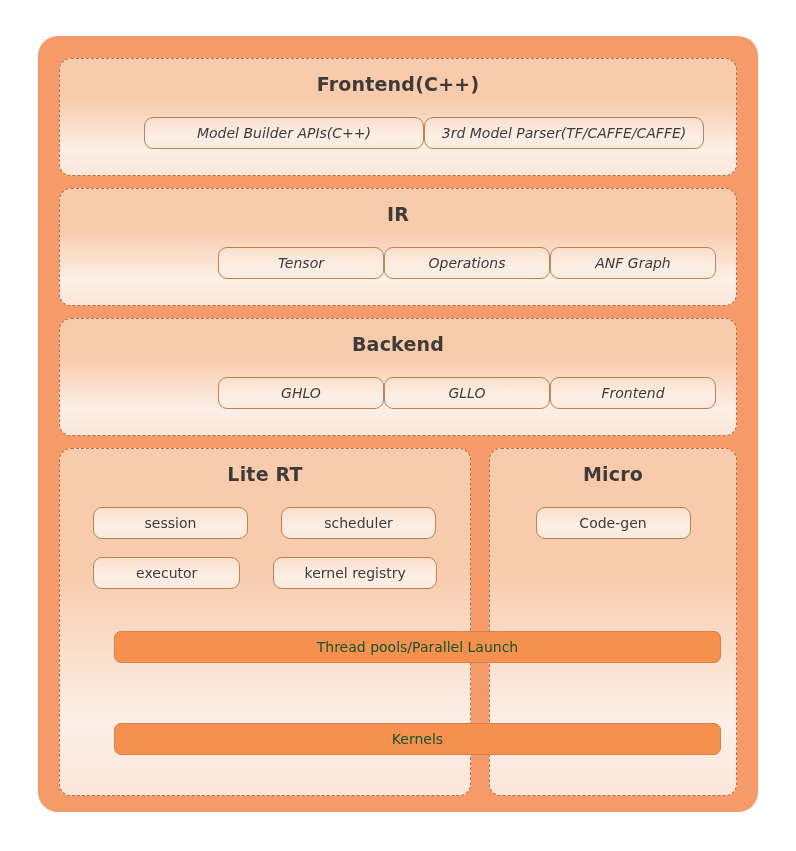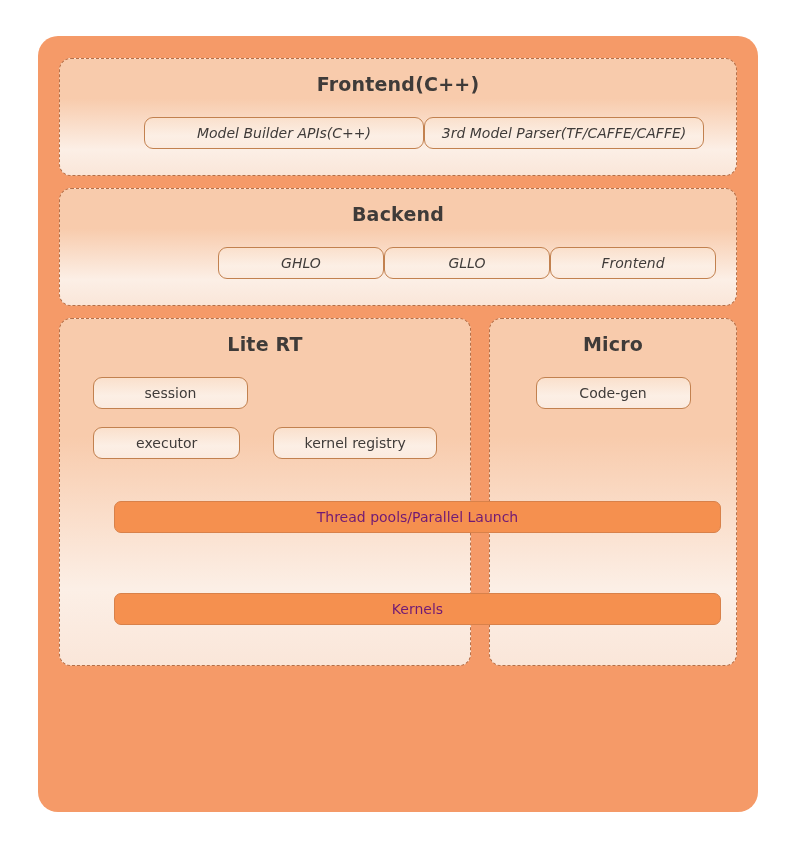--- a/index.html
+++ b/index.html
@@ -120,21 +120,21 @@
   
   .bar {
     position: absolute;
     left: 55px;
     width: 607px;
     height: 32px;
     background: #F5904F;
     border: 1px solid #D8814A;
     border-radius: 7px;
     box-sizing: border-box;
-    color: #701a75;
+    color: #14532d;
     font-size: 14px;
     line-height: 30px;
     text-align: center;
     white-space: nowrap;
   }
   #bar-threadpools { top: 183px; }
   #bar-memalloc    { top: 229px; }
   #bar-kernels     { top: 275px; }
 </style>
 </head>
@@ -143,37 +143,46 @@
 <div id="diagram-frame">
 
   <div class="layer" id="layer-frontend">
     <div class="layer-title">Frontend(C++)</div>
     <div class="pill-row" id="frontend-pills">
       <div class="pill">Model Builder APIs(C++)</div>
       <div class="pill">3rd Model Parser(TF/CAFFE/CAFFE)</div>
     </div>
   </div>
 
+  <div class="layer" id="layer-ir">
+    <div class="layer-title">IR</div>
+    <div class="pill-row" id="ir-pills">
+      <div class="pill">Tensor</div>
+      <div class="pill">Operations</div>
+      <div class="pill">ANF Graph</div>
+    </div>
+  </div>
 
   <div class="layer" id="layer-backend">
     <div class="layer-title">Backend</div>
     <div class="pill-row" id="backend-pills">
       <div class="pill">GHLO</div>
       <div class="pill">GLLO</div>
       <div class="pill">Frontend</div>
     </div>
   </div>
 
   <div id="runtime-row">
 
     <div class="layer" id="layer-litert">
       <div class="layer-title">Lite RT</div>
       <div id="litert-pills">
         <div class="pill-line">
           <div class="pill pill-session">session</div>
+          <div class="pill pill-sched">scheduler</div>
         </div>
         <div class="pill-line">
           <div class="pill pill-exec">executor</div>
           <div class="pill pill-kreg">kernel registry</div>
         </div>
       </div>
     </div>
 
     <div class="layer" id="layer-micro">
       <div class="layer-title">Micro</div>

